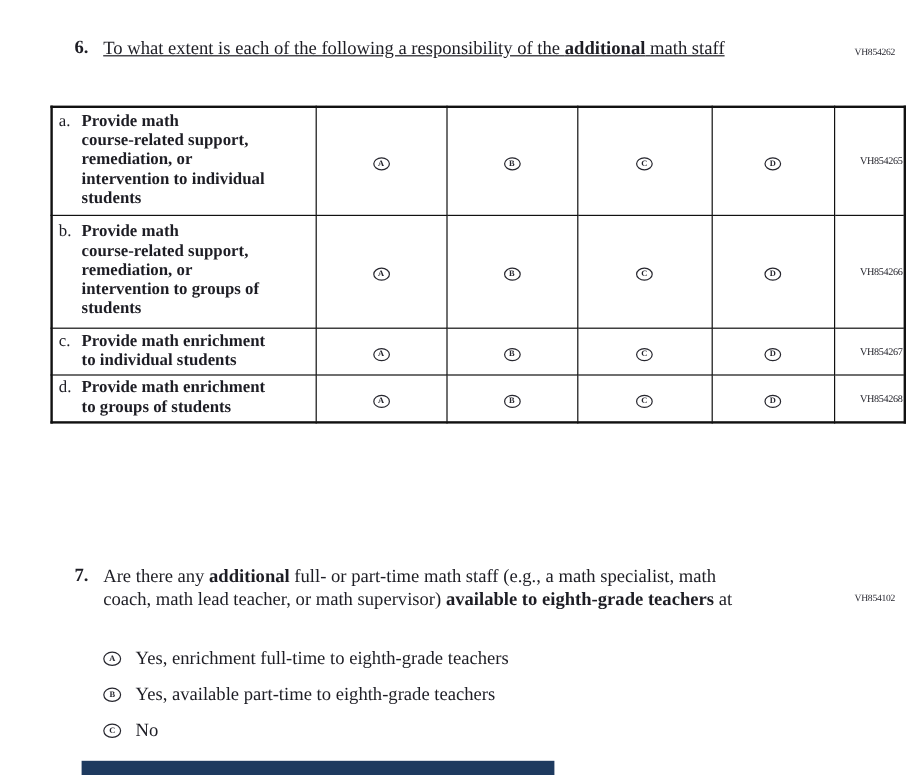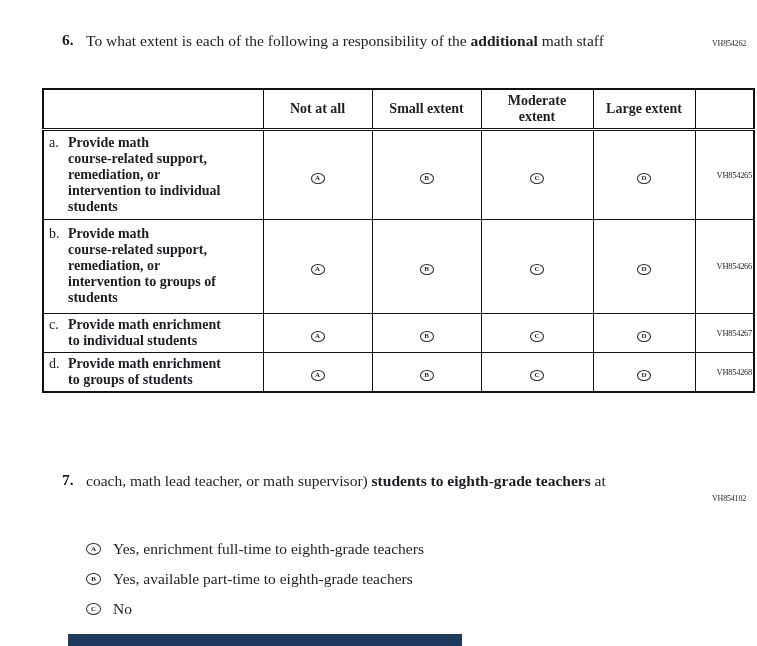--- a/index.html
+++ b/index.html
@@ -110,43 +110,34 @@
     width:394px; height:12px;
   }
 </style>
 </head>
 <body>
 
 <div class="page">
 
   <div class="q-code" style="top:17px;">VH854262</div>
   <div class="q-num" style="left:62px; top:31px;">6.</div>
-  <div class="q-text" style="left:86px; top:31px;">
+  <div class="q-text" style="left:86px; top:31px;text-decoration:underline;">
     <div><span>To what extent is each of the following a responsibility of the </span><span class="b">additional</span><span> math staff</span></div>
   </div>
 
   <table class="resp">
     <colgroup>
       <col style="width:220px">
         <col style="width:109px">
         <col style="width:109px">
       <col style="width:112px">
         <col style="width:102px">
         <col style="width:59px">
     </colgroup>
     <tbody>
-        <tr style="height:40px">
-      <th></th>
-      <th>Not at all</th>
-      <th>Small extent</th>
-      <th>Moderate
-extent</th>
-      <th>Large extent</th>
-      <th></th>
-    </tr>
 
     <tr style="height:90px">
       <td class="item-cell">
         <div class="item-flex">
           <span class="item-label">a.</span>
           <span class="item-lines">Provide math
 course-related support,
 remediation, or
 intervention to individual
 students</span>
@@ -205,21 +196,22 @@
       <td class="opt-cell"><span class="bubble">C</span></td>
       <td class="opt-cell"><span class="bubble">D</span></td>
       <td class="code-cell">VH854268</td>
     </tr>
   </tbody>
     </table>
 
   <div class="q-code" style="top:472px;">VH854102</div>
   <div class="q-num" style="left:62px; top:471px;">7.</div>
   <div class="q-text" style="left:86px; top:471px;">
-    <div><span>coach, math lead teacher, or math supervisor) </span><span class="b">students to eighth-grade teachers</span><span> at</span></div>
+    <div><span>Are there any </span><span class="b">additional</span><span> full- or part-time math staff (e.g., a math specialist, math</span></div>
+    <div><span>coach, math lead teacher, or math supervisor) </span><span class="b">available to eighth-grade teachers</span><span> at</span></div>
   </div>
 
   <div style="position:absolute; left:86px; top:540px;">
     <div class="q7-option">
       <span class="bubble">A</span>
       <span>Yes, enrichment full-time to eighth-grade teachers</span>
     </div>
     <div class="q7-option">
       <span class="bubble">B</span>
       <span>Yes, available part-time to eighth-grade teachers</span>

